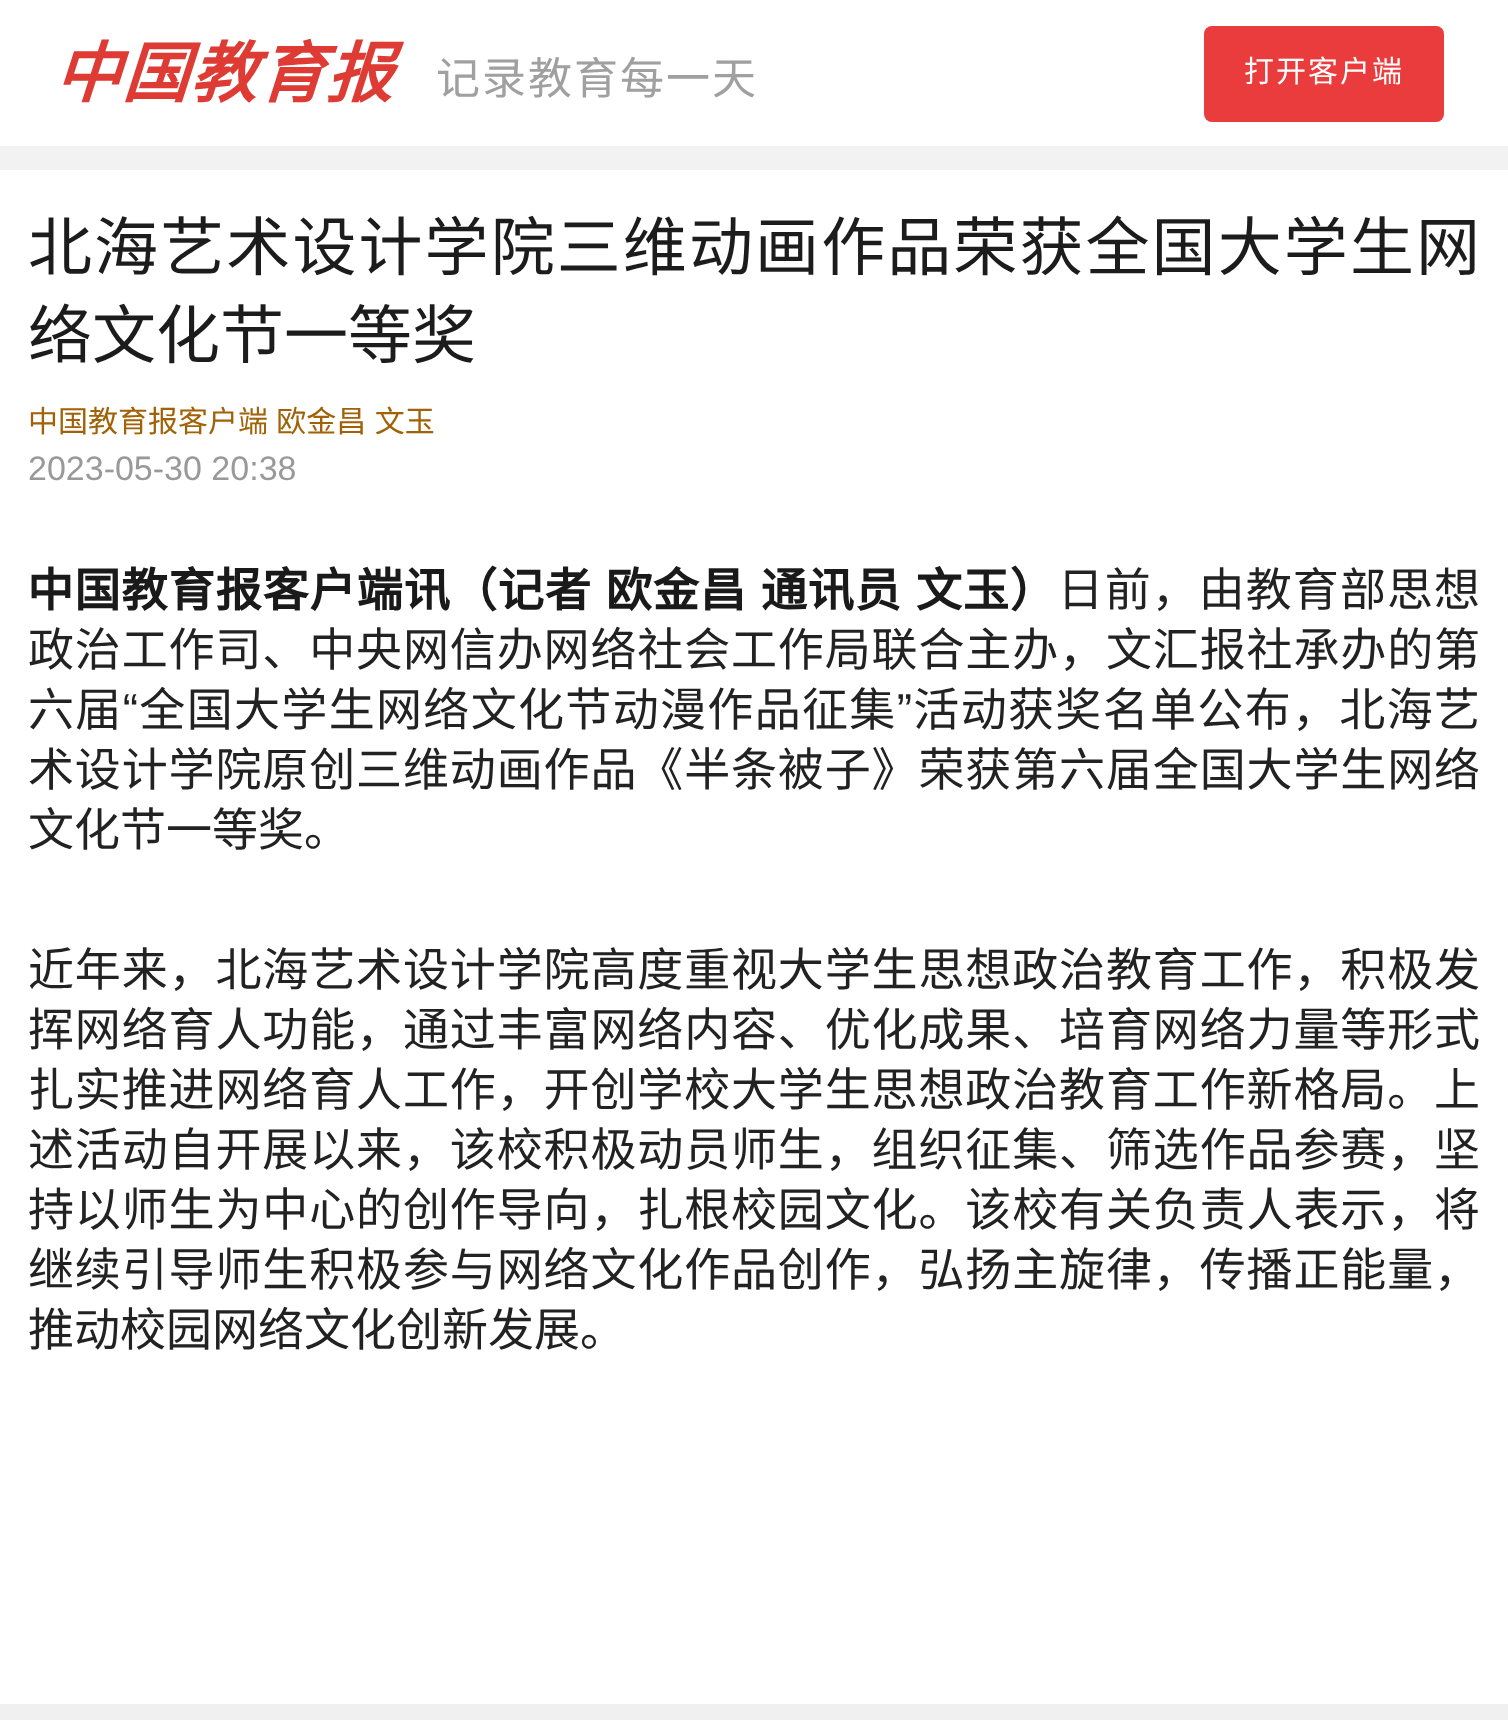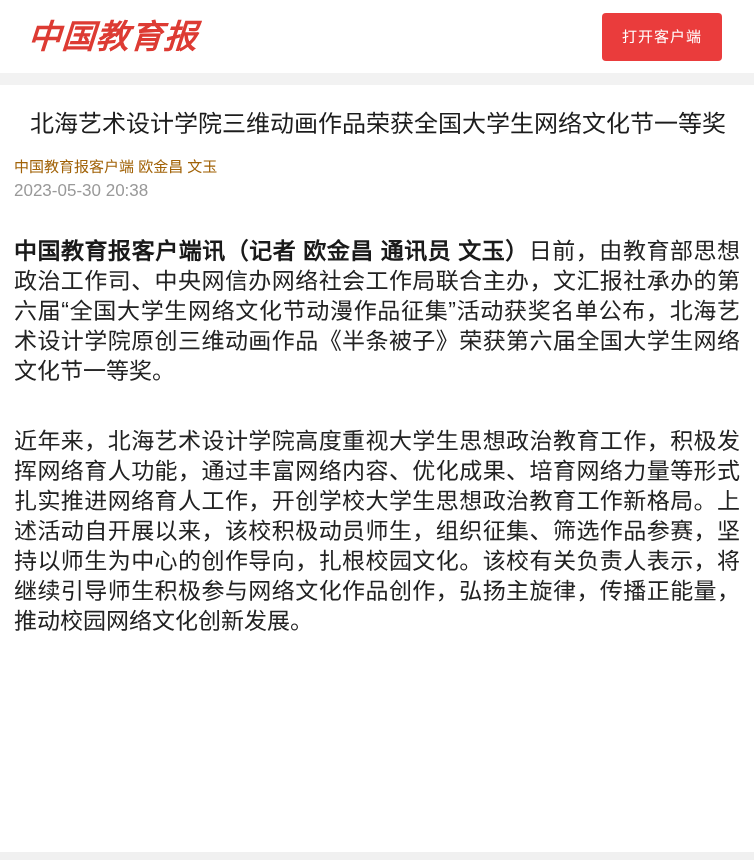--- a/index.html
+++ b/index.html
@@ -64,22 +64,22 @@
     height: 12px;
     background: #f2f2f2;
   }
 
   
   .article {
     padding: 17px 14px 0 14px;
     box-sizing: border-box;
   }
   .article-title {
-    margin: 0 0 9px 16px;
-    font-size: 24px;
+    margin: 0 0 9px 0;
+    font-size: 32px;
     font-weight: 400;
     line-height: 44px;
     color: #1c1c1c;
     text-align: justify;
   }
   .article-byline {
     margin: 0 0 5px 0;
     font-size: 15px;
     color: #a16207;
   }
@@ -110,20 +110,21 @@
     background: #f0f0f0;
   }
 </style>
 </head>
 <body>
 
 <div class="page">
 
   <div class="header">
     <div class="logo" style="color: rgb(221, 59, 51);">中国教育报</div>
+    <div class="tagline">记录教育每一天</div>
     <div class="header-spacer"></div>
     <button class="open-app-btn" style="background: rgb(234, 60, 60);">打开客户端</button>
   </div>
 
   <div class="top-divider"></div>
 
   <div class="article">
     <h1 class="article-title">北海艺术设计学院三维动画作品荣获全国大学生网络文化节一等奖</h1>
 
     <div class="article-byline">中国教育报客户端 欧金昌 文玉</div>

